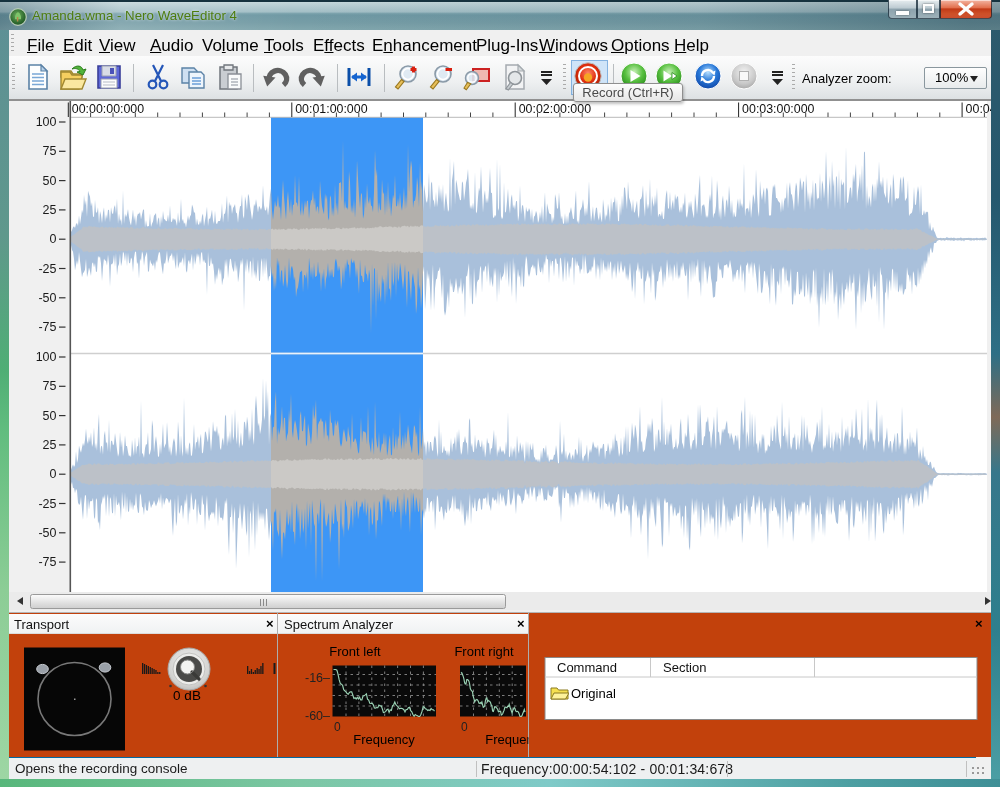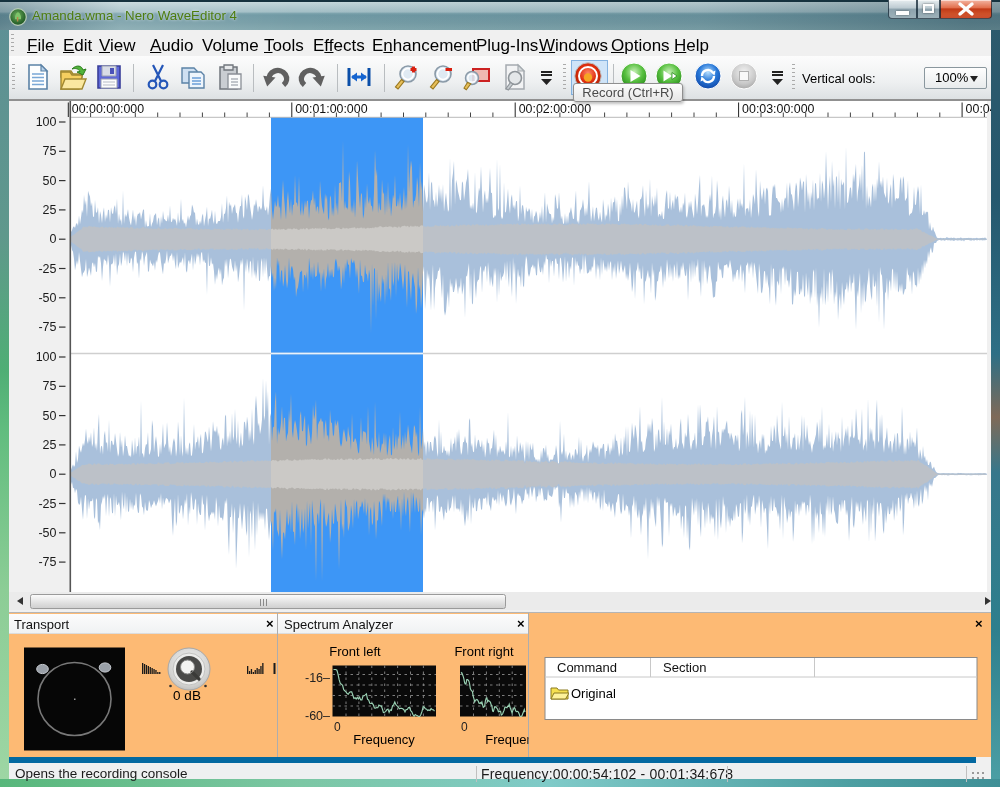--- a/index.html
+++ b/index.html
@@ -31,27 +31,27 @@
 #rechl{left:570.5px;top:60px;width:37px;height:35px;background:#cfe4f8;border:1px solid #84b2e0}
 #tooltip{left:573px;top:83px;width:110px;height:19px;background:linear-gradient(#fdfdfd,#e6e6e6);border:1px solid #8f8f8f;border-radius:3px;box-shadow:1px 2px 3px rgba(0,0,0,.25);font-size:13px;color:#4a4a4a;text-align:center;line-height:18px;z-index:60}
 #vzoom{left:802px;top:71px;font-size:13px;color:#000}
 #combo{left:924px;top:67px;width:63px;height:22px;border:1px solid #8a979e;border-radius:2px;background:linear-gradient(#fefefe,#e8ebec);font-size:13px;color:#000;line-height:20px;padding-left:10px}
 #combo:after{content:"";position:absolute;right:8px;top:8px;border:4.5px solid transparent;border-top:6px solid #222}
 
 #hscroll{left:9px;top:592px;width:982px;height:18px;background:#ebebeb}
 #hthumb{left:21px;top:1.5px;width:476px;height:15px;background:linear-gradient(#fbfbfb,#dcdcdc 70%,#d0d0d0);border:1px solid #9a9a9a;border-radius:2.5px}
 .sarr{position:absolute;top:4.5px;width:0;height:0;border:4.5px solid transparent}
 
-#panels{left:9px;top:612px;width:982px;height:145px;background:#fdba74;border-top:1px solid #b5b5b5}
+#panels{left:9px;top:612px;width:982px;height:145px;background:#c2410c;border-top:1px solid #b5b5b5}
 .ptitle{position:absolute;top:1px;height:20px;background:linear-gradient(#fcfcfc,#f0f2f3);border-bottom:1px solid #dcdcdc;font-size:13px;color:#111}
 .ptitle span{position:absolute;top:3px;left:5px}
 .px{position:absolute;top:3px;font-size:13px;color:#000;font-weight:bold}
 .pvsep{position:absolute;top:0;width:1px;height:145px;background:#adadad}
 
-#status{left:9px;top:757px;width:967px;height:22px;background:#eef0f1;border-top:6px solid #0369a1;font-size:13px;color:#1a1a1a}
+#status{left:9px;top:757px;width:967px;height:22px;background:#eef0f1;border-top:1px solid #0369a1;font-size:13px;color:#1a1a1a}
 .ssep{position:absolute;top:3px;width:1px;height:16px;background:#c0c0c0}
 </style></head>
 <body>
 <div id="w">
   <div class="abs" id="bl"></div>
     <div class="abs" id="br"></div>
     <div class="abs" id="bb"></div>
   <div class="abs" id="tb">
       <div class="shade"></div>
       <div class="topline"></div>
@@ -247,21 +247,21 @@
         </defs>
         <circle cx="14" cy="14" r="13" fill="url(#sg)" stroke="#fff" stroke-width="1"></circle>
         <rect x="9.5" y="9.5" width="9" height="9" fill="#f8f8f8" stroke="#b0b0b0" stroke-width="1"></rect>
       </svg></div>
     <div class="ticon" style="left:770px;top:65px"><svg width="16" height="30" viewBox="0 0 16 30" style="">
         <path d="M2 7h11M2 10h11" stroke="#222" stroke-width="1.8"></path>
         <path d="M2 14l5.5 6L13 14z" fill="#222"></path>
       </svg></div>
   <div class="grip" style="left:563px"></div>
   <div class="grip" style="left:792px"></div>
-  <div class="abs" id="vzoom">Vertical ools:</div>
+  <div class="abs" id="vzoom">Analyzer zoom:</div>
   <div class="abs" id="combo">100%</div>
   <div class="abs" id="tbline"></div>
   <svg width="982" height="491" viewBox="9 101 982 491" style="position:absolute;left:9px;top:101px">
 <rect x="9" y="101" width="982" height="491" fill="#f0f0f0"></rect>
 <rect x="71" y="101" width="916" height="16.5" fill="#ffffff"></rect>
 <rect x="71" y="117.5" width="916" height="474.5" fill="#ffffff"></rect>
 <rect x="271" y="117.5" width="152" height="474.5" fill="#3d96f6"></rect>
 <clipPath id="cu">
         <rect x="71" y="101" width="200" height="491"></rect>
         <rect x="423" y="101" width="564" height="491"></rect>

